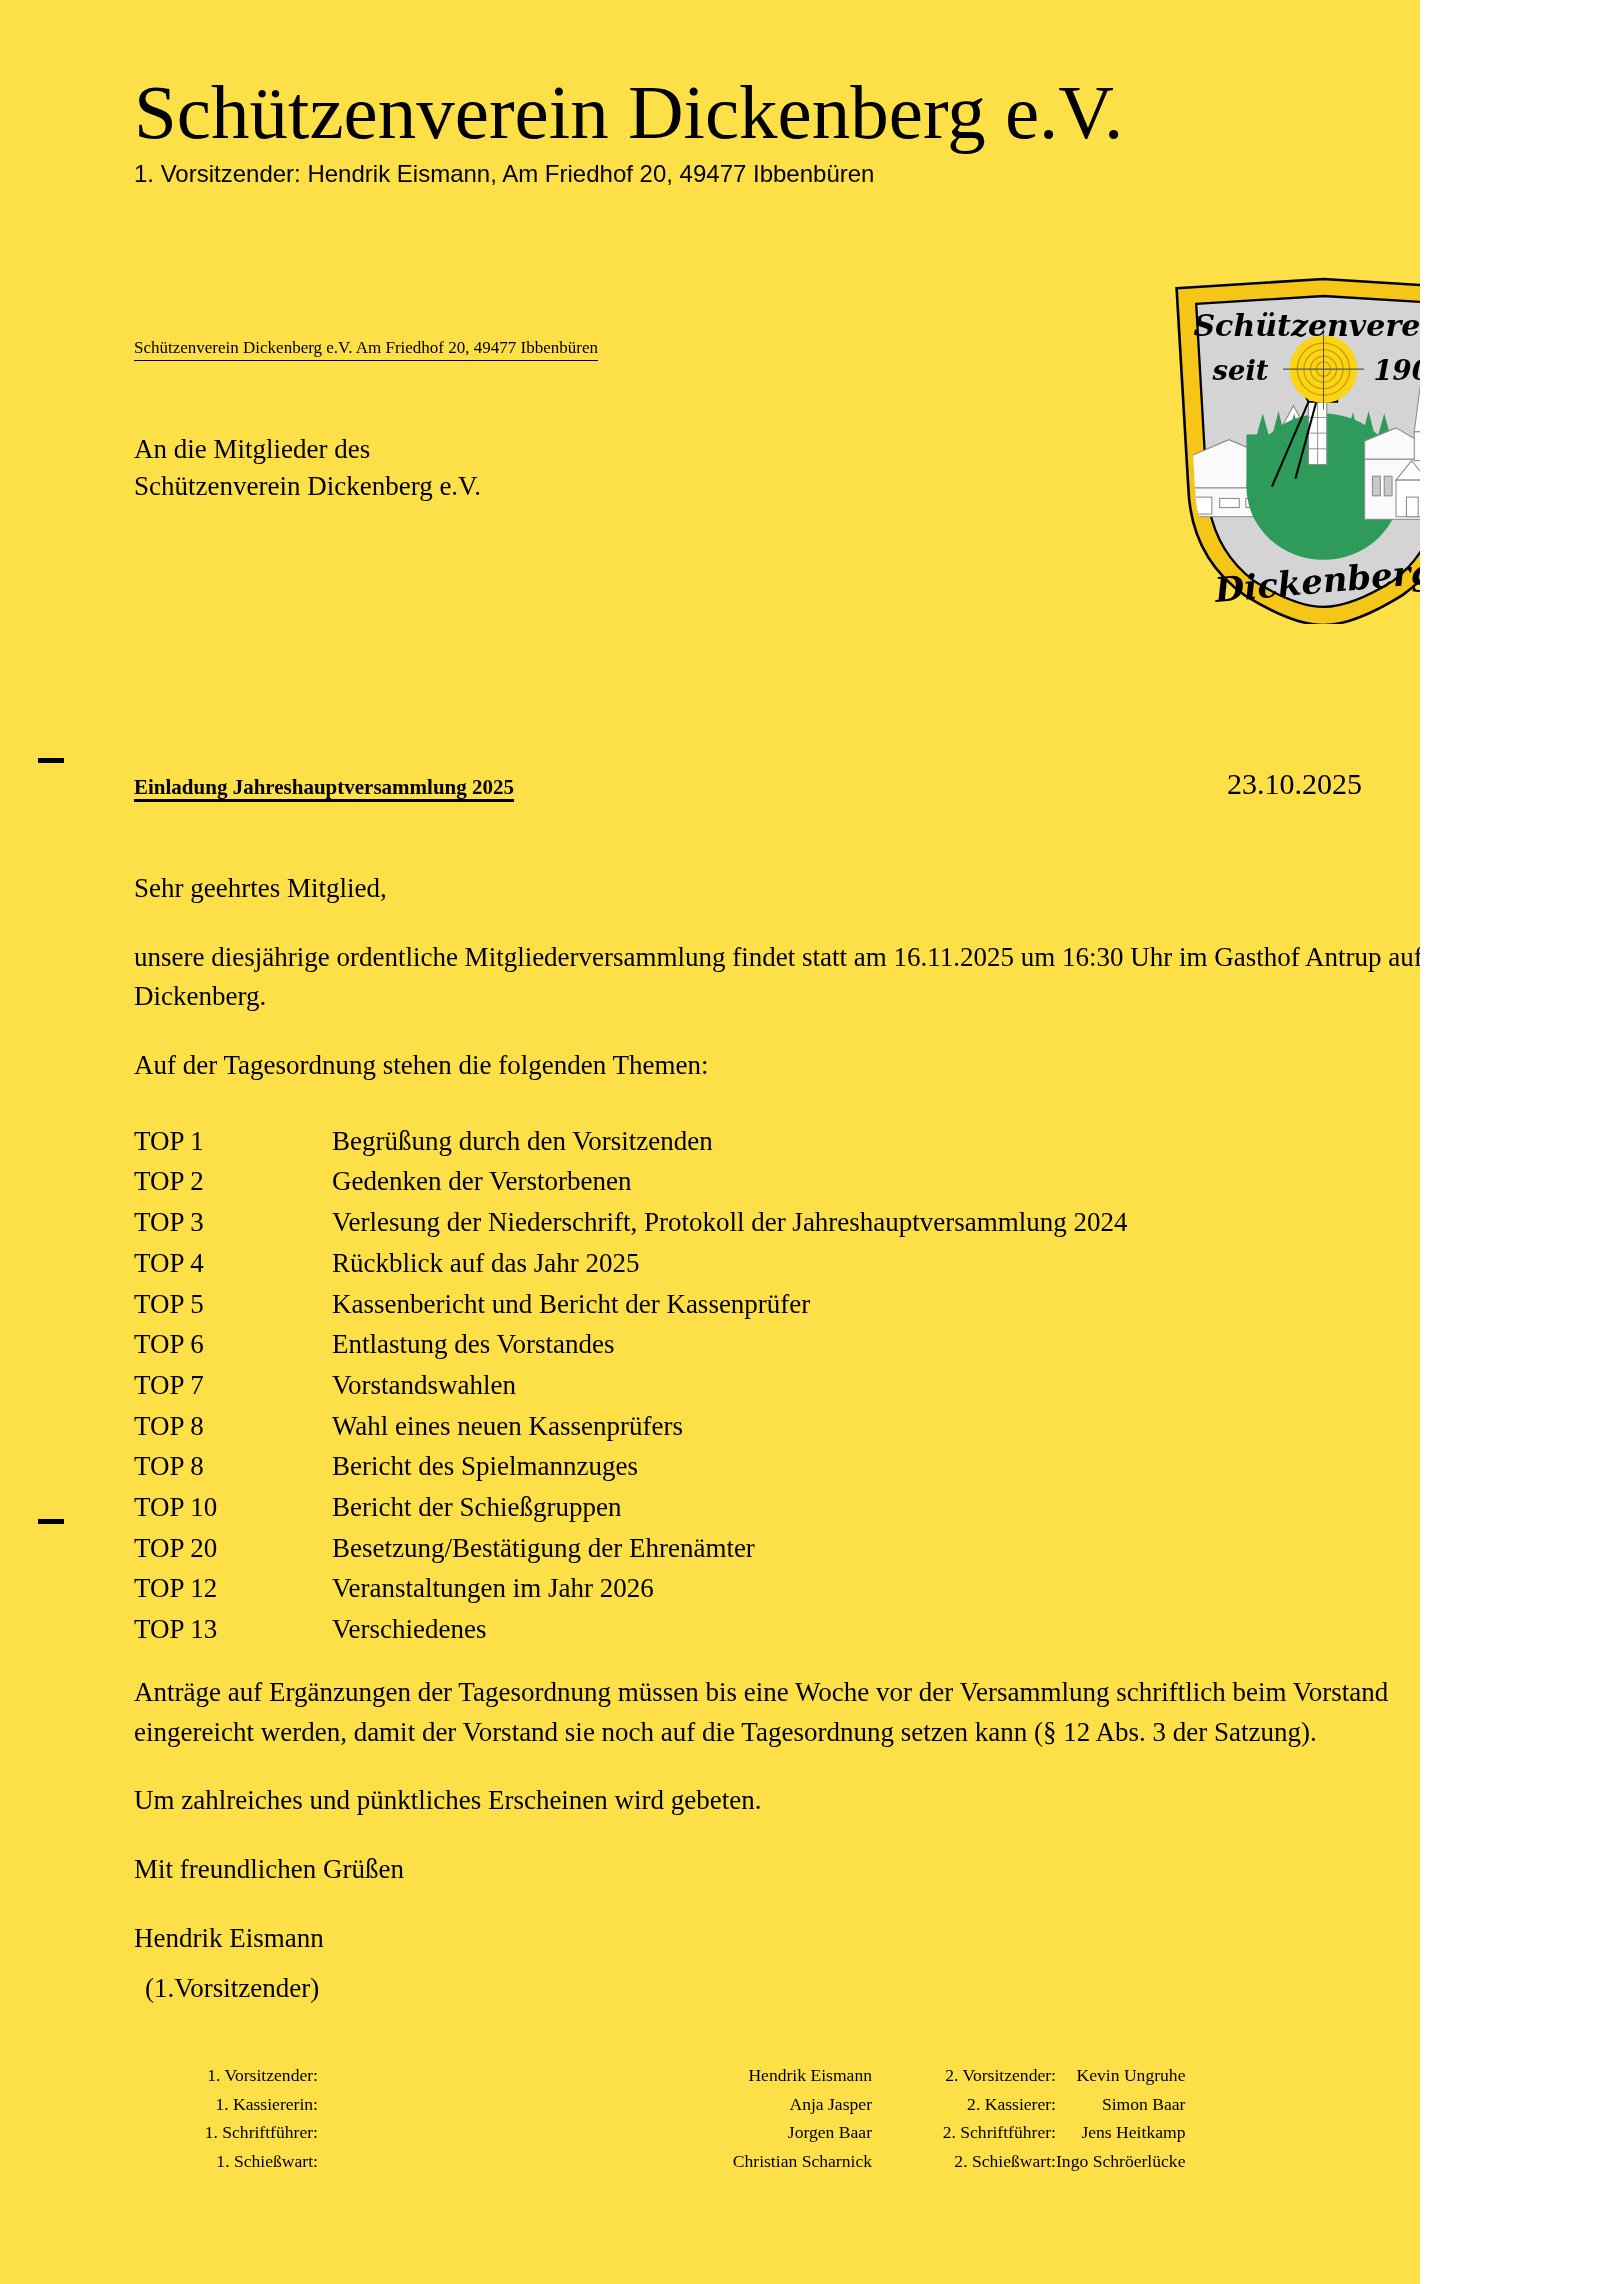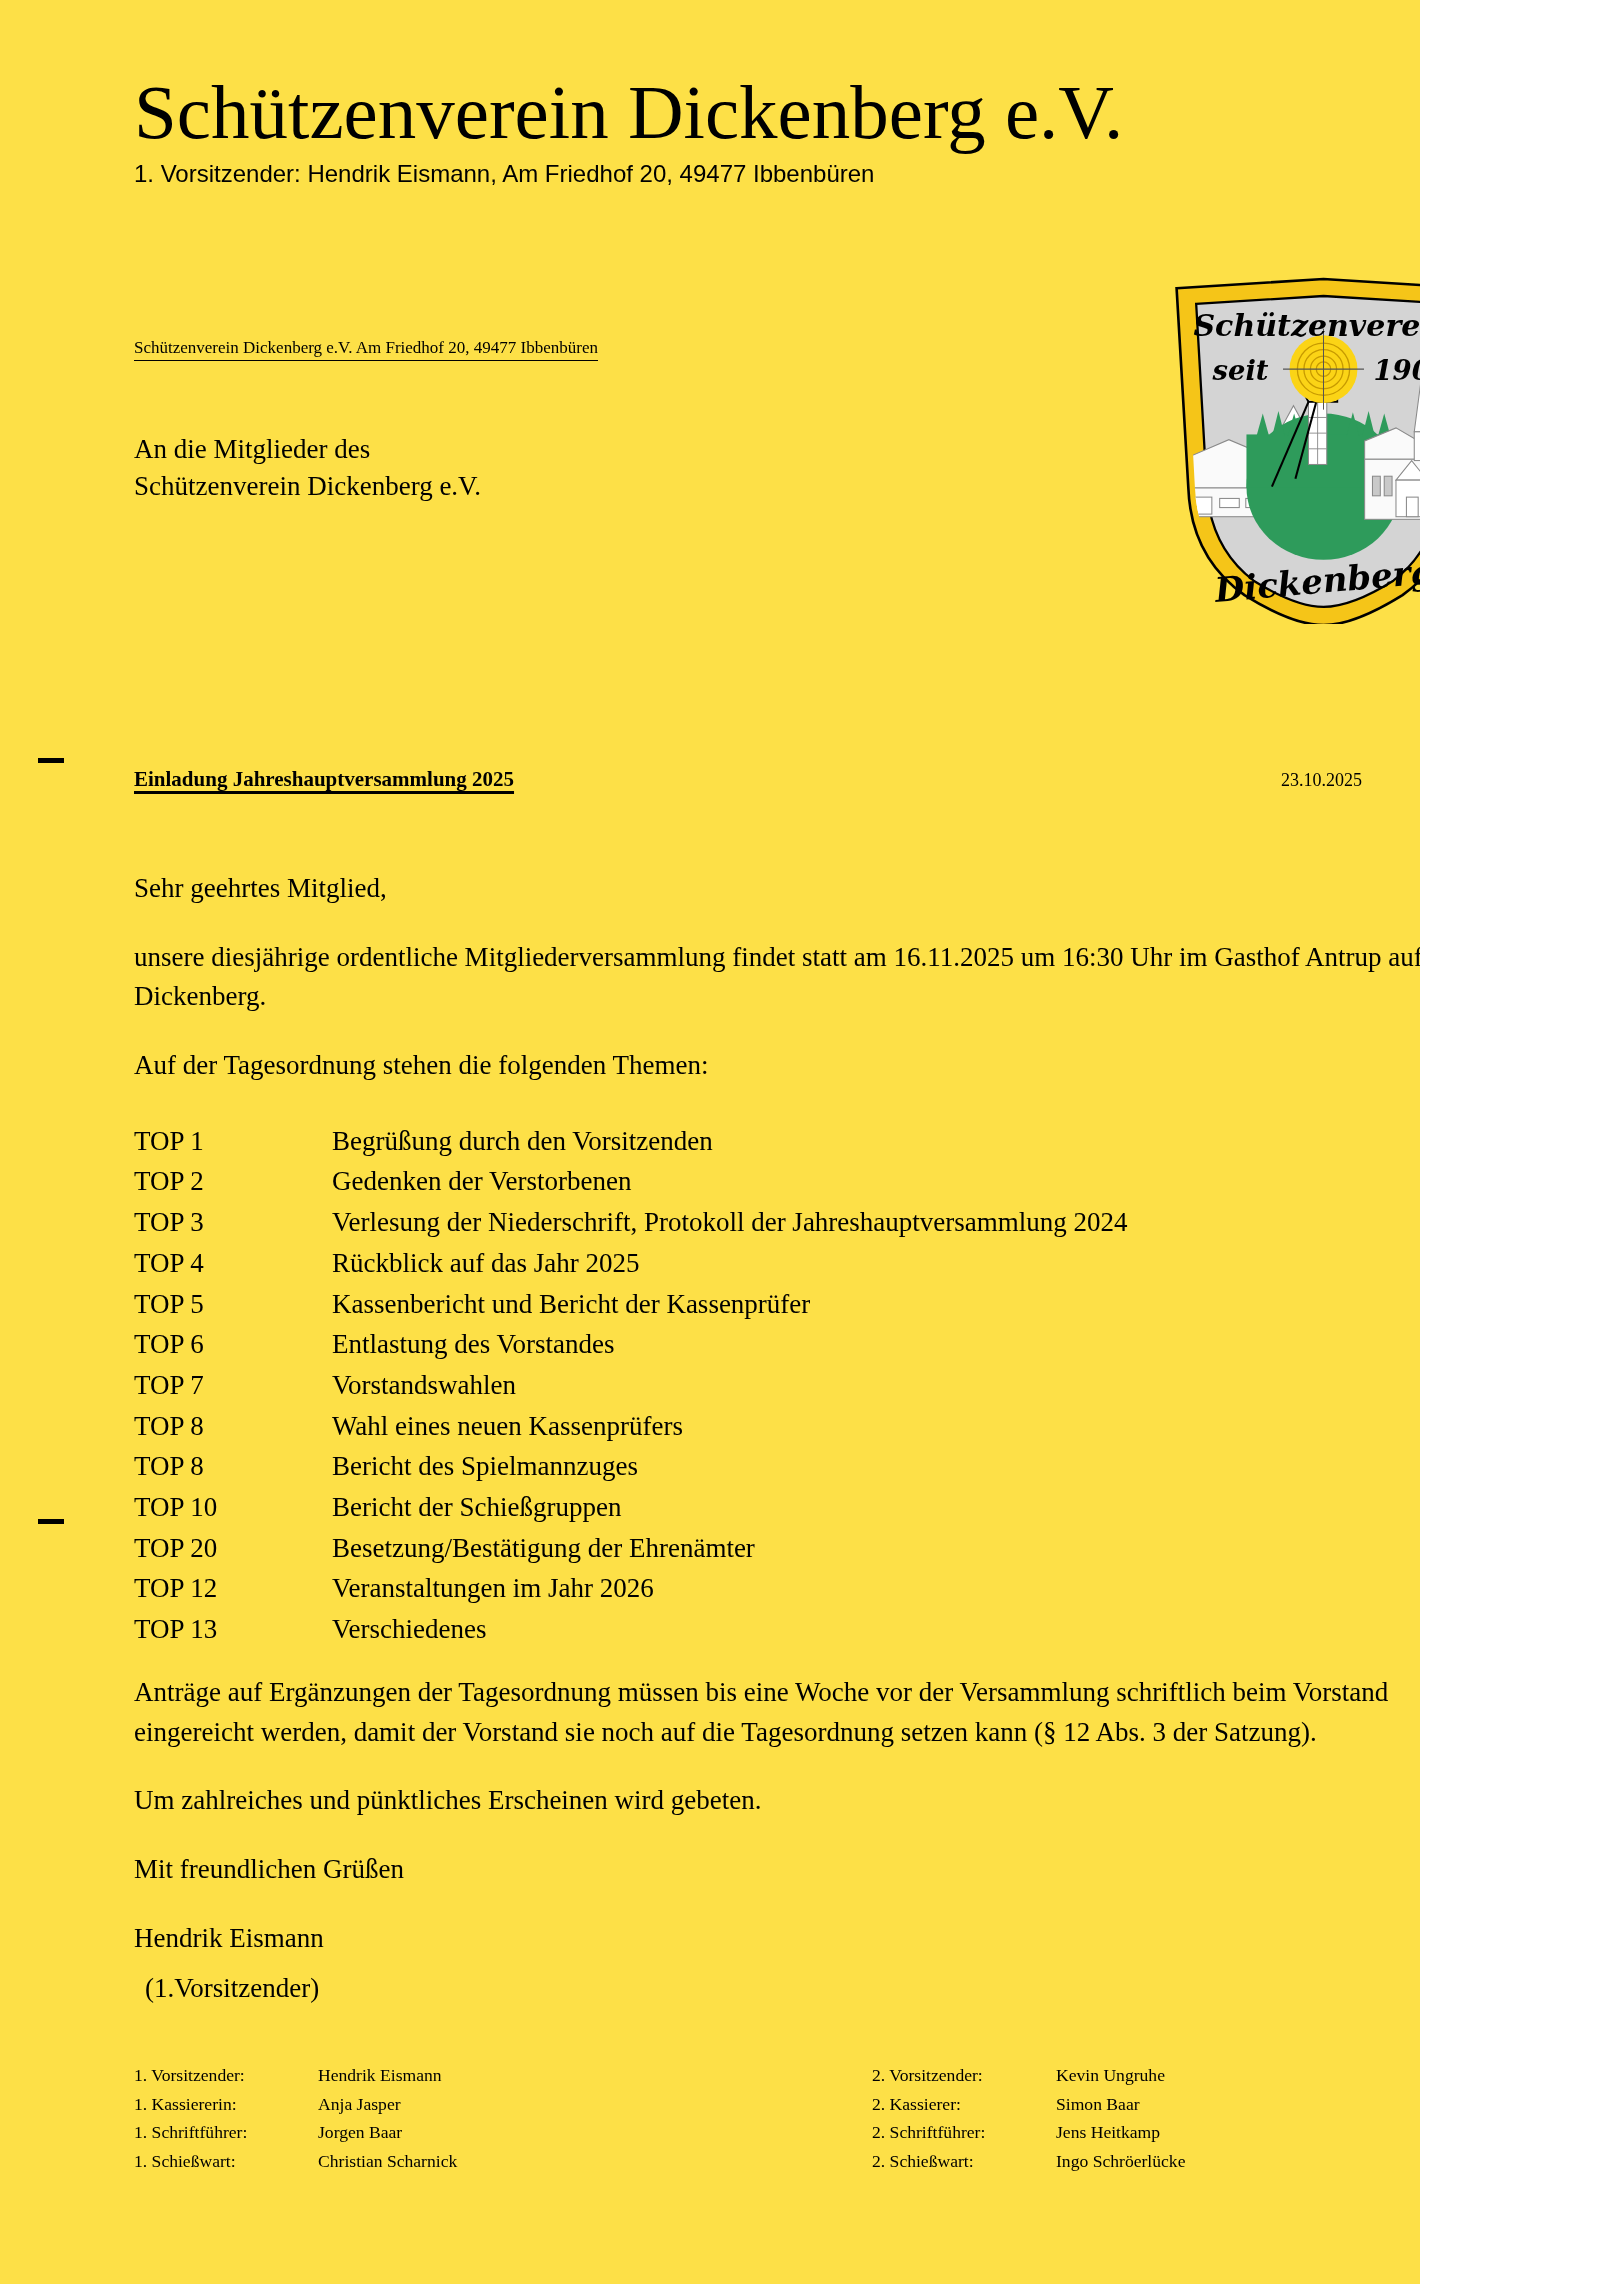--- a/index.html
+++ b/index.html
@@ -98,21 +98,21 @@
   }
   .subject {
     font-size: 21px;
     font-weight: bold;
     text-decoration: underline;
     text-underline-offset: 4.6px;
     text-decoration-thickness: 2.6px;
     white-space: nowrap;
   }
   .letter-date {
-    font-size: 18px;
+    font-size: 30px;
     white-space: nowrap;
   }
 
   
   .body-block {
     position: absolute;
     left: 134px;
     top: 869px;
     width: 1375px;
     font-size: 27px;
@@ -145,20 +145,21 @@
 
   
   .board-footer {
     position: absolute;
     left: 134px;
     top: 2061px;
     width: 1372px;
     display: flex;
     font-size: 17.6px;
     line-height: 1.62;
+    text-align: right;
   }
   .board-col { width: 738px; }
   .board-col:last-child { width: auto; }
   .board-row { display: flex; white-space: nowrap; }
   .board-role  { flex: 0 0 184px; }
   .board-person { flex: 1 1 auto; }
 </style>
 </head>
 <body>
 

